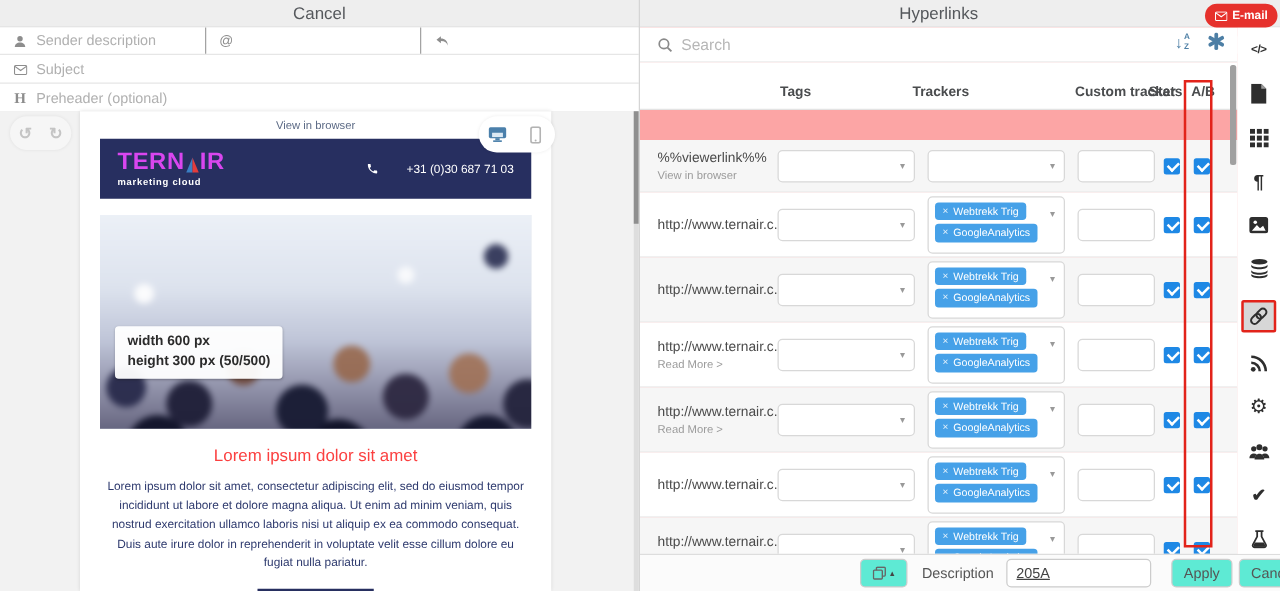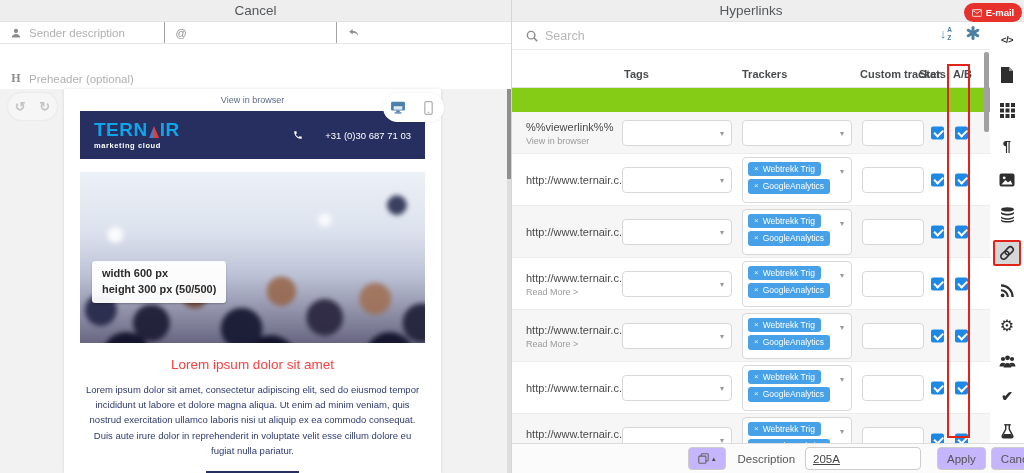--- a/index.html
+++ b/index.html
@@ -22,21 +22,21 @@
   .ph { font-size:11.5px; color:#b0b0b0; }
   .h-glyph { font-family:"Liberation Serif", serif; font-weight:bold; color:#8d8d8d; font-size:12px; }
 
   
   .editor-body { position:absolute; left:0; top:89px; width:511px; height:384px; background:#f2f2f2; }
   .email-canvas { position:absolute; left:64px; top:0; width:377px; height:384px; background:#ffffff; box-shadow:0 0 3px rgba(0,0,0,.12); }
   .view-in-browser { text-align:center; font-size:9px; color:#5d6b86; padding-top:6px; }
   .email-inner { width:345px; margin:0 auto; }
   .mail-header { margin-top:6px; height:48px; background:#272f60; display:flex; align-items:center; justify-content:space-between; padding:0 14px; }
   .logo-block { display:flex; flex-direction:column; }
-  .logo-line { display:flex; align-items:flex-end; color:#0ea5e9; font-weight:bold; font-size:19px; letter-spacing:.5px; line-height:1; }
+  .logo-line { display:flex; align-items:flex-end; color:#d946ef; font-weight:bold; font-size:19px; letter-spacing:.5px; line-height:1; }
   .logo-tri { display:inline-flex; margin:0 1px 1px 1px; }
   .tri-l { width:0; height:0; border-bottom:12px solid #3a7fc4; border-left:5.5px solid transparent; }
   .tri-r { width:0; height:0; border-bottom:12px solid #e23c3c; border-right:5.5px solid transparent; }
   .logo-sub { color:#fff; font-size:7.5px; font-weight:bold; letter-spacing:.6px; margin-top:2px; }
   .phone-line { display:flex; align-items:center; color:#fff; font-size:9.5px; gap:22px; }
 
   .hero { position:relative; margin-top:13px; width:345px; height:171px; overflow:hidden; background:#cfd5e4; }
   .hero-art { position:absolute; inset:-8px; filter:blur(2.5px);
     background:
       radial-gradient(circle 16px at 90% 22%, rgba(40,45,80,.9) 60%, transparent 62%),
@@ -63,33 +63,33 @@
   .pill { position:absolute; background:#f6f6f6; border-radius:15px; box-shadow:0 0 3px rgba(0,0,0,.08); display:flex; align-items:center; }
   .undo-redo { left:8px; top:4px; width:49px; height:27px; justify-content:space-around; }
   .ur-icon { color:#c4c4c4; font-size:13px; font-weight:bold; line-height:1; cursor:pointer; }
   .device-toggle { left:383px; top:4px; width:61px; height:29px; background:#fff; justify-content:space-around; }
   .dev-btn { display:flex; align-items:center; justify-content:center; width:28px; height:100%; cursor:pointer; }
 
   .scrollbar-left { position:absolute; left:507px; top:0; width:4px; height:384px; background:#dedede; }
   .scrollbar-left .thumb { position:absolute; top:0; width:4px; height:90px; background:#8f8f8f; }
 
   
-  .right-panel { position:absolute; left:512px; top:22px; width:478px; height:421px; background:#84cc16; }
+  .right-panel { position:absolute; left:512px; top:22px; width:478px; height:421px; background:#fca5a5; }
   .search-row { position:absolute; left:0; top:0; width:478px; height:28px; background:#fff; border-bottom:1px solid #ececec; display:flex; align-items:center; }
   .search-icon-wrap { margin-left:14px; margin-right:7px; display:flex; }
   .search-input { border:none; outline:none; flex:1; font-size:12.5px; color:#555; font-family:"Liberation Sans", sans-serif; }
   .search-input::placeholder { color:#b7b7b7; }
   .sort-btn { position:absolute; right:38px; top:4px; display:flex; align-items:center; color:#4d7fa5; cursor:pointer; }
   .sort-arrow { font-size:13px; font-weight:bold; }
   .sort-letters { display:flex; flex-direction:column; font-size:6.5px; font-weight:bold; line-height:1.1; margin-left:1px; }
   .asterisk-btn { position:absolute; right:10px; top:4px; cursor:pointer; display:flex; }
 
   .thead { position:absolute; left:0; top:28px; width:478px; height:38px; background:#fff; border-bottom:1px solid #e3e3e3; }
   .th { position:absolute; bottom:7px; font-size:11px; font-weight:bold; color:#4a4c4e; }
-  .th-tags { left:112px; } .th-trackers { left:230px; } .th-custom { left:348px; } .th-stats { left:407px; } .th-ab { left:441px; }
+  .th-tags { left:112px; } .th-trackers { left:218px; } .th-custom { left:348px; } .th-stats { left:407px; } .th-ab { left:441px; }
 
   .rows { position:absolute; left:0; top:66px; width:478px;margin-top:24px; }
   .hl-row { position:relative; width:478px; height:52px; border-bottom:1px solid #ececec; background:#fff; }
   .hl-row.short { height:42px; }
   .hl-row.odd { background:#f6f6f6; }
   .link-cell { position:absolute; left:14px; top:50%; transform:translateY(-50%); max-width:92px; }
   .link-text { font-size:11px; color:#4a4a4a; white-space:nowrap; }
   .link-sub { font-size:9px; color:#9b9b9b; margin-top:3px; white-space:nowrap; }
   .dd { position:absolute; top:50%; transform:translateY(-50%); background:#fff; border:1px solid #d8d8d8; border-radius:4px; }
   .dd-tags { left:110px; width:110px; height:26px; }
@@ -105,21 +105,21 @@
   .cb { position:absolute; top:50%; transform:translateY(-50%); width:13px; height:13px; background:#1e88e5; border-radius:2px; cursor:pointer; }
   .cb::after { content:""; position:absolute; left:3px; top:3px; width:7px; height:3.5px; border-left:2px solid #fff; border-bottom:2px solid #fff; transform:rotate(-45deg); }
   .cb-stats { left:419px; } .cb-ab { left:443px; }
 
   .list-scrollbar { position:absolute; left:472px; top:30px; width:5px; height:80px; background:#a0a0a0; border-radius:2px; }
 
   .annotation-rect { position:absolute; left:947px; top:64px; width:23px; height:374px; border:2px solid #e2231a; z-index:6; pointer-events:none; }
 
   
   .footer-bar { position:absolute; left:512px; top:443px; width:512px; height:30px; background:#fbfbfb; border-top:1px solid #dddddd; display:flex; align-items:center; }
-  .btn { height:23px; border:1px solid #cccccc; border-radius:4px; background:#c4b5fd; color:#555; font-size:11.5px; padding:0 9px; cursor:pointer; font-family:"Liberation Sans", sans-serif; display:flex; align-items:center; }
+  .btn { height:23px; border:1px solid #cccccc; border-radius:4px; background:#5eead4; color:#555; font-size:11.5px; padding:0 9px; cursor:pointer; font-family:"Liberation Sans", sans-serif; display:flex; align-items:center; }
   .copy-btn { margin-left:176px; width:38px; justify-content:center; gap:3px; }
   .caret-up { font-size:7px; color:#444; }
   .desc-label { font-size:11.5px; color:#555; margin-left:12px; }
   .desc-input { margin-left:10px; width:116px; height:23px; border:1px solid #cccccc; border-radius:4px; font-size:11.5px; padding:0 7px; outline:none; color:#444; font-family:"Liberation Sans", sans-serif;text-decoration:underline; }
   .apply-btn { margin-left:16px; }
   .cancel-btn { margin-left:5px; }
 
   
   .side-rail { position:absolute; left:990px; top:22px; width:34px; height:421px; background:#fff; display:flex; flex-direction:column; align-items:center; padding-top:8px; gap:15px; }
   .side-icon { width:20px; height:20px; display:flex; align-items:center; justify-content:center; color:#2e2e2e; cursor:pointer; flex:none; }
@@ -159,20 +159,31 @@
     </div>
     <div class="cell" style="width:172px;">
       <span class="meta-icon">@</span>
     </div>
     <div class="cell" style="flex:1;">
       <span class="meta-icon">
         <svg width="11" height="10" viewBox="0 0 14 12">
             <path d="M6 1 L1.5 4.5 L6 8 V5.7 C10 5.7 12.3 7.5 13 10.5 C13 5.5 10 3.3 6 3.3 Z" fill="#8d8d8d"></path>
           </svg>
       </span>
+    </div>
+  </div>
+  <div class="meta-row" style="top:45px;">
+    <div class="cell" style="flex:1;">
+      <span class="meta-icon">
+        <svg width="11" height="8" viewBox="0 0 12 9">
+            <rect x="0.5" y="0.5" width="11" height="8" rx="1" fill="none" stroke="#8d8d8d"></rect>
+            <path d="M0.5 1 L6 5 L11.5 1" fill="none" stroke="#8d8d8d"></path>
+          </svg>
+      </span>
+      <span class="ph">Subject</span>
     </div>
   </div>
   <div class="meta-row" style="top:68px;">
     <div class="cell" style="flex:1;">
       <span class="meta-icon h-glyph">H</span>
       <span class="ph">Preheader (optional)</span>
     </div>
   </div>
 
   <div class="editor-body">

